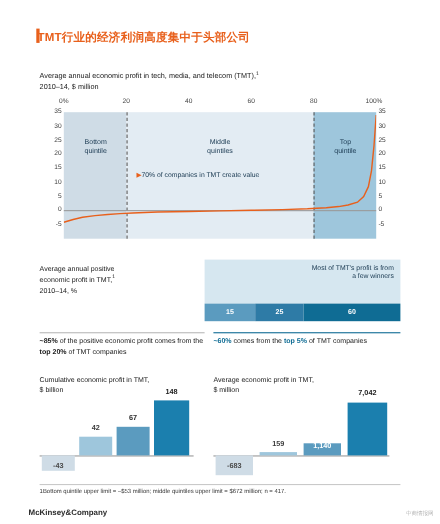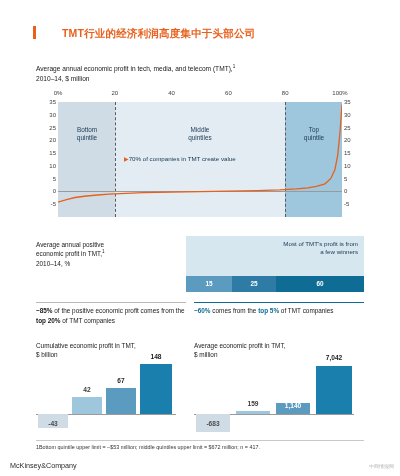--- a/index.html
+++ b/index.html
@@ -10,21 +10,21 @@
     font-family:"Liberation Sans", sans-serif;
     position:relative;
     overflow:hidden;
   }
   .page {
     position:absolute; left:0; top:0; width:400px; height:476px;
     background:#ffffff;
   }
   
   .title {
-    position:absolute; left:62px; top:27px;
+    position:absolute; left:34px; top:27px;
     font-size:10.5px; font-weight:bold; color:#e8601c;
     letter-spacing:0.2px;
   }
   .title-rule {
     position:absolute; left:33px; top:26px; width:3px; height:13px;
     background:#e8601c;
   }
   
   .subtitle {
     position:absolute; left:36px; top:64px; width:300px;
@@ -128,22 +128,22 @@
   
   .footrule {
     position:absolute; left:36px; top:440px; width:328px; height:0;
     border-top:1px solid #c9c9c9;
   }
   .foot {
     position:absolute; left:36px; top:444px; width:330px;
     font-size:5.4px; color:#333; line-height:1.4;
   }
   .brand {
-    position:absolute; left:10px; top:461px;
-    font-size:7.2px; color:#2b2b2b; font-weight:normal;
+    position:absolute; left:26px; top:461px;
+    font-size:7.2px; color:#2b2b2b; font-weight:bold;
   }
   .wm {
     position:absolute; right:6px; top:463px;
     font-size:5px; color:#b5b5b5;
   }
 </style>
 </head>
 <body>
 
 <div class="page">

